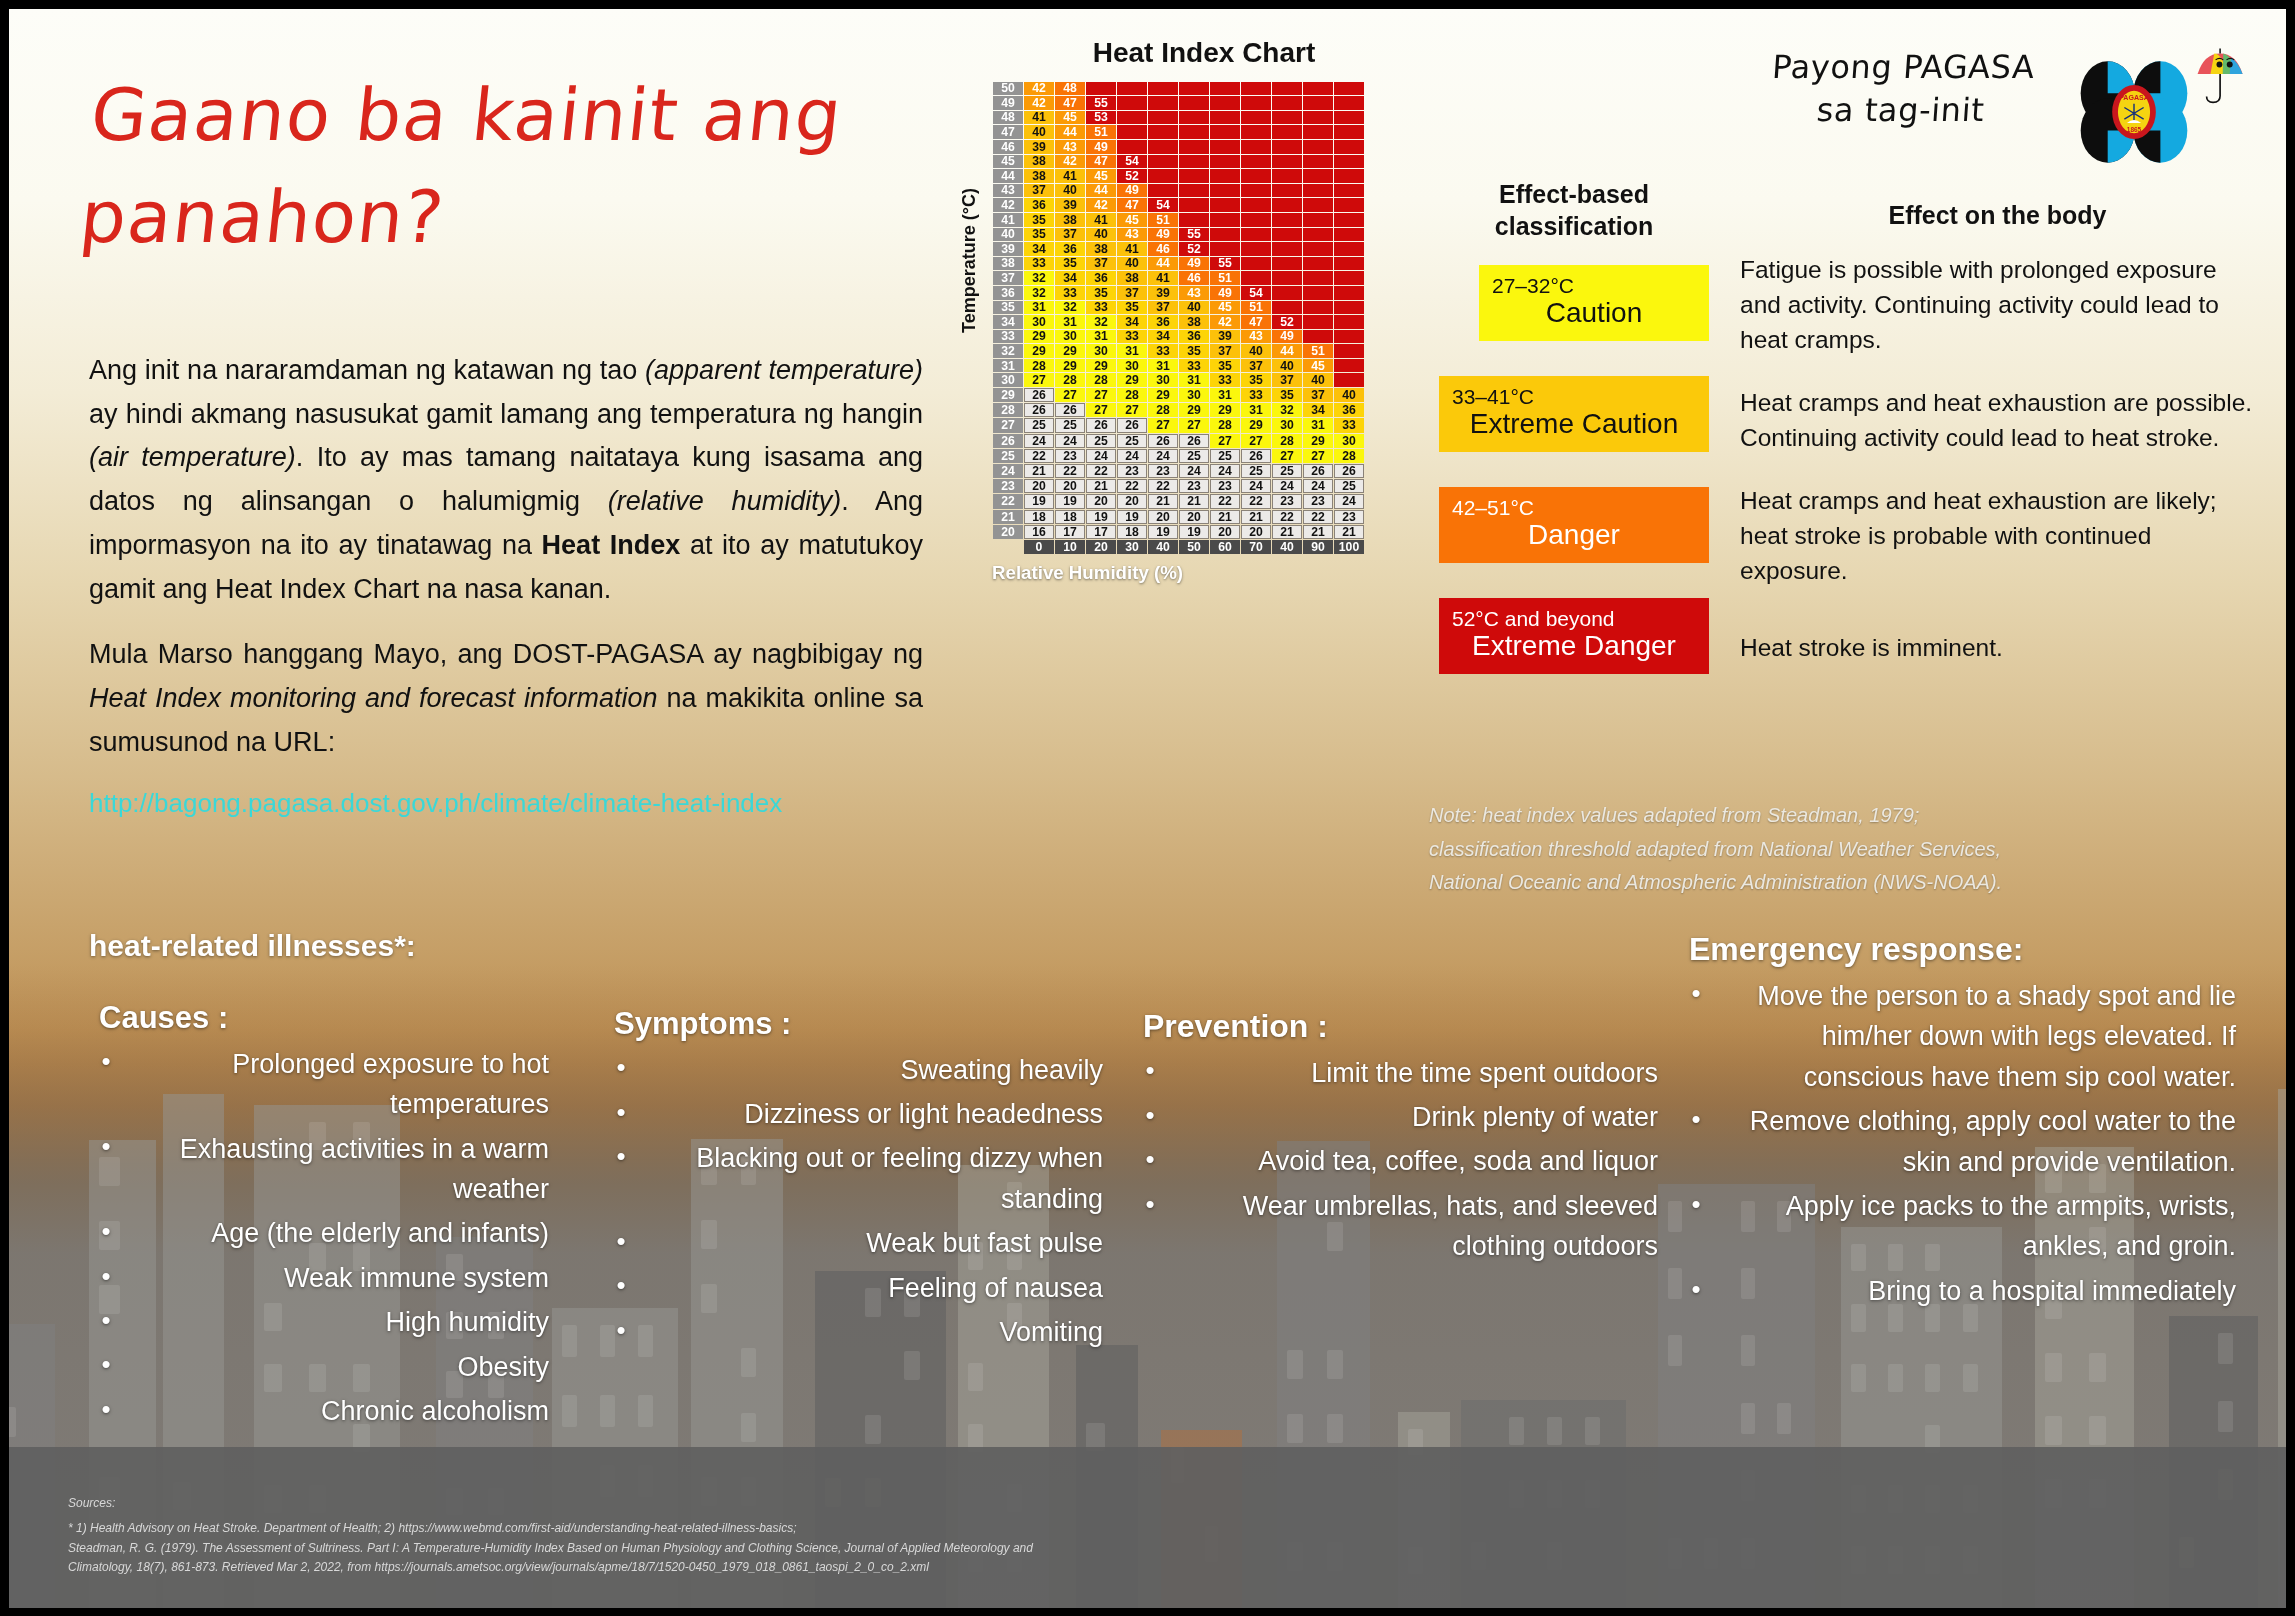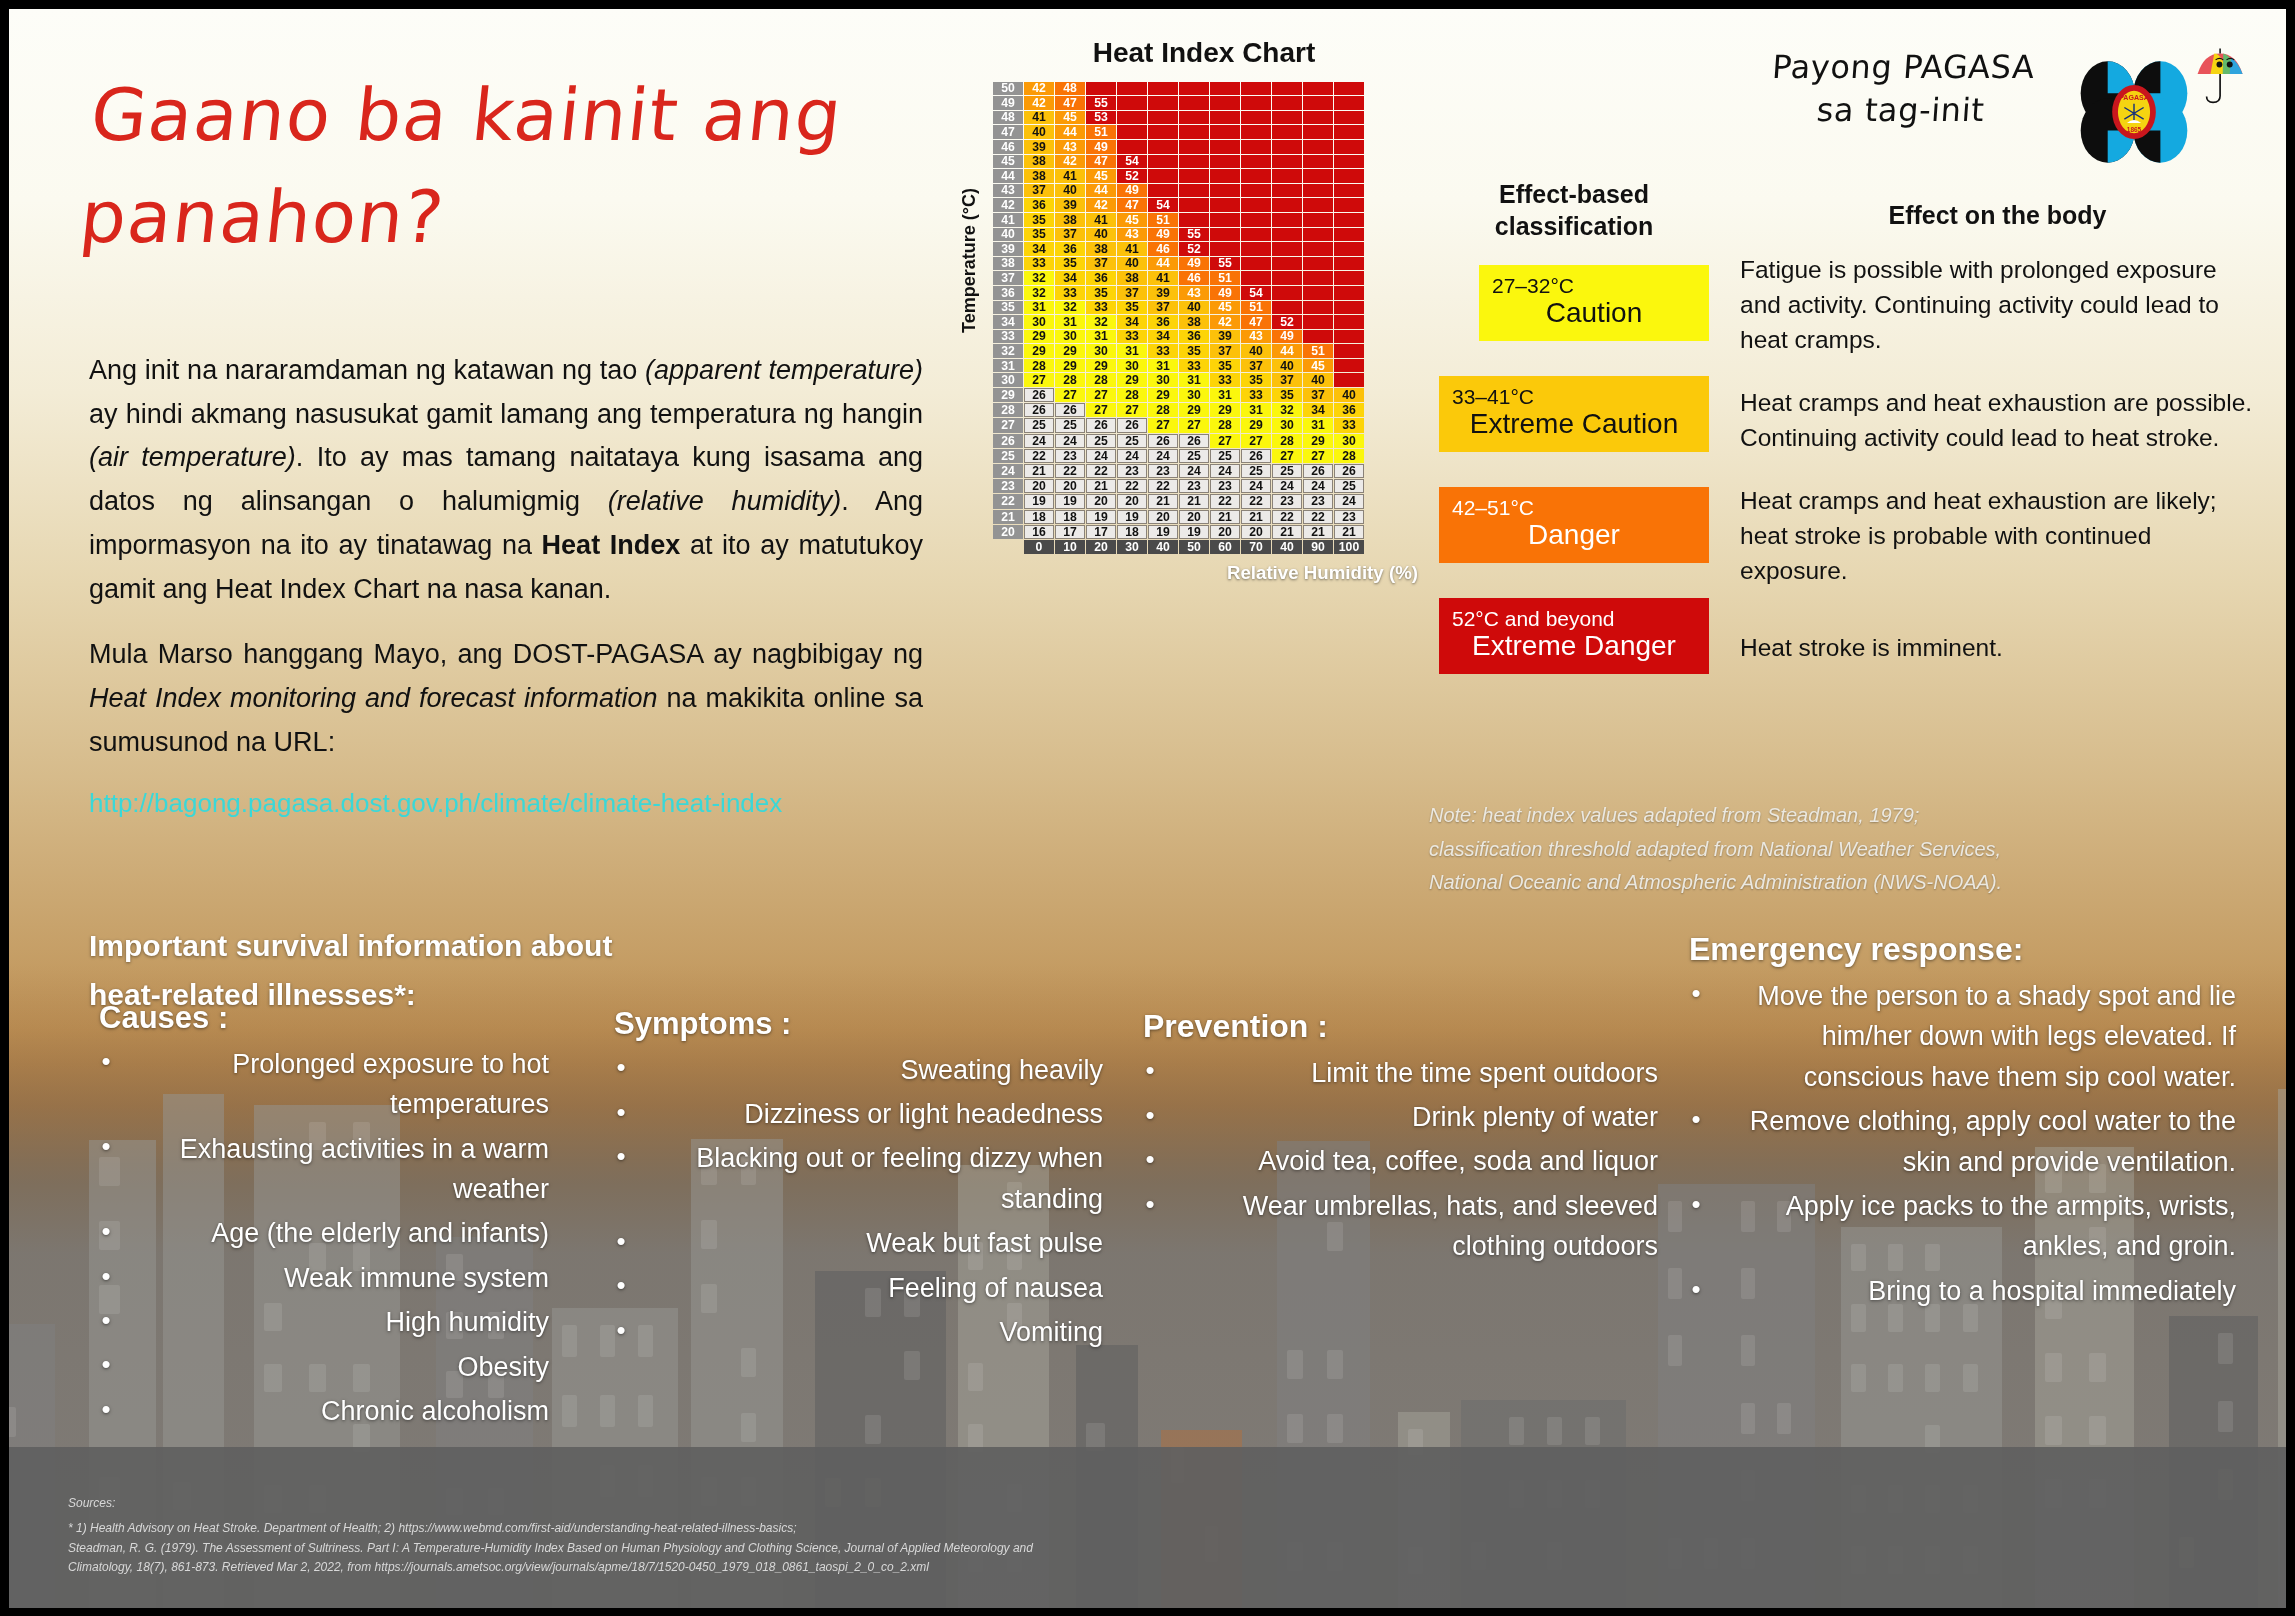--- a/index.html
+++ b/index.html
@@ -100,21 +100,21 @@
   td.c-red   { background:#cf0a0a; color:#fff; }
   td.c-orng  { background:#f97306; color:#fff; }
   td.c-orng2 { background:#fb9a06; color:#fff; }
   td.c-amb   { background:#fcc10a; color:#111; }
   td.c-gold  { background:#fdd407; color:#111; }
   td.c-yel   { background:#fbf70d; color:#111; }
   td.c-gray  { background:#eceae8; color:#111; border:0.6px solid #8a8278; }
   td.colhdr  { background:#4a4a4a; color:#fff; height:19.3px; font-size:14px; }
   td.corner  { background:transparent; }
   #x-axis-label {
-    text-align:right; font-size:18.7px; font-weight:700; color:#fff;
+    text-align:left; font-size:18.7px; font-weight:700; color:#fff;
     margin-top:7.7px; margin-left:37px; text-shadow:0 1.3px 2.6px rgba(0,0,0,.5);
   }
 
   
   #class-col { position:absolute; left:1430px; top:169px; width:270px; }
   #class-head {
     text-align:center; font-size:25px; font-weight:700; color:#111;
     line-height:1.28; margin-bottom:23px;
   }
   .class-box { padding:9px 13px 11.6px 13px; margin-bottom:35px; }
@@ -401,21 +401,20 @@
     <p>
       <span>Ang init na nararamdaman ng katawan ng tao </span><i>(apparent temperature)</i><span> ay hindi akmang nasusukat gamit lamang ang temperatura ng hangin </span><i>(air temperature)</i><span>. Ito ay mas tamang naitataya kung isasama ang datos ng alinsangan o halumigmig </span><i>(relative humidity)</i><span>. Ang impormasyon na ito ay tinatawag na </span><b>Heat Index</b><span> at ito ay matutukoy gamit ang Heat Index Chart na nasa kanan.</span>
     </p>
     <p>
       <span>Mula Marso hanggang Mayo, ang DOST-PAGASA ay nagbibigay ng </span><i>Heat Index monitoring and forecast information</i><span> na makikita online sa sumusunod na URL:</span>
     </p>
     <a id="url" href="#">http://bagong.pagasa.dost.gov.ph/climate/climate-heat-index</a>
   </div>
 
   <div id="survival-head">
-    <div>Important survival information about</div>
     <div>heat-related illnesses*:</div>
   </div>
 
   <div id="chart-wrap">
     <div id="chart-title">Heat Index Chart</div>
     <div id="chart-body">
       <div id="y-axis-label">Temperature (°C)</div>
       <table class="hi">
         <tbody id="hi-rows">
             <tr>

